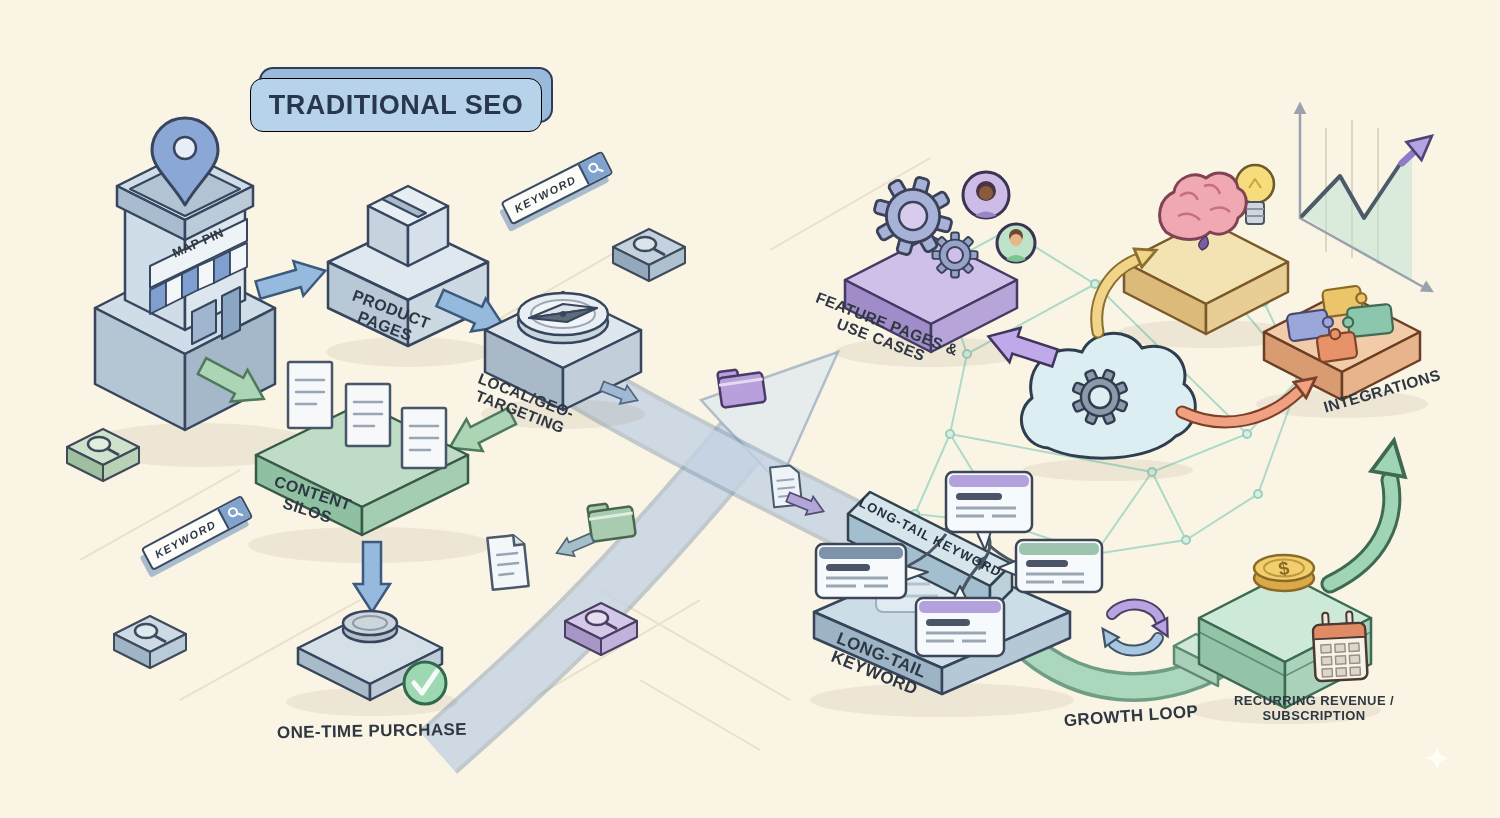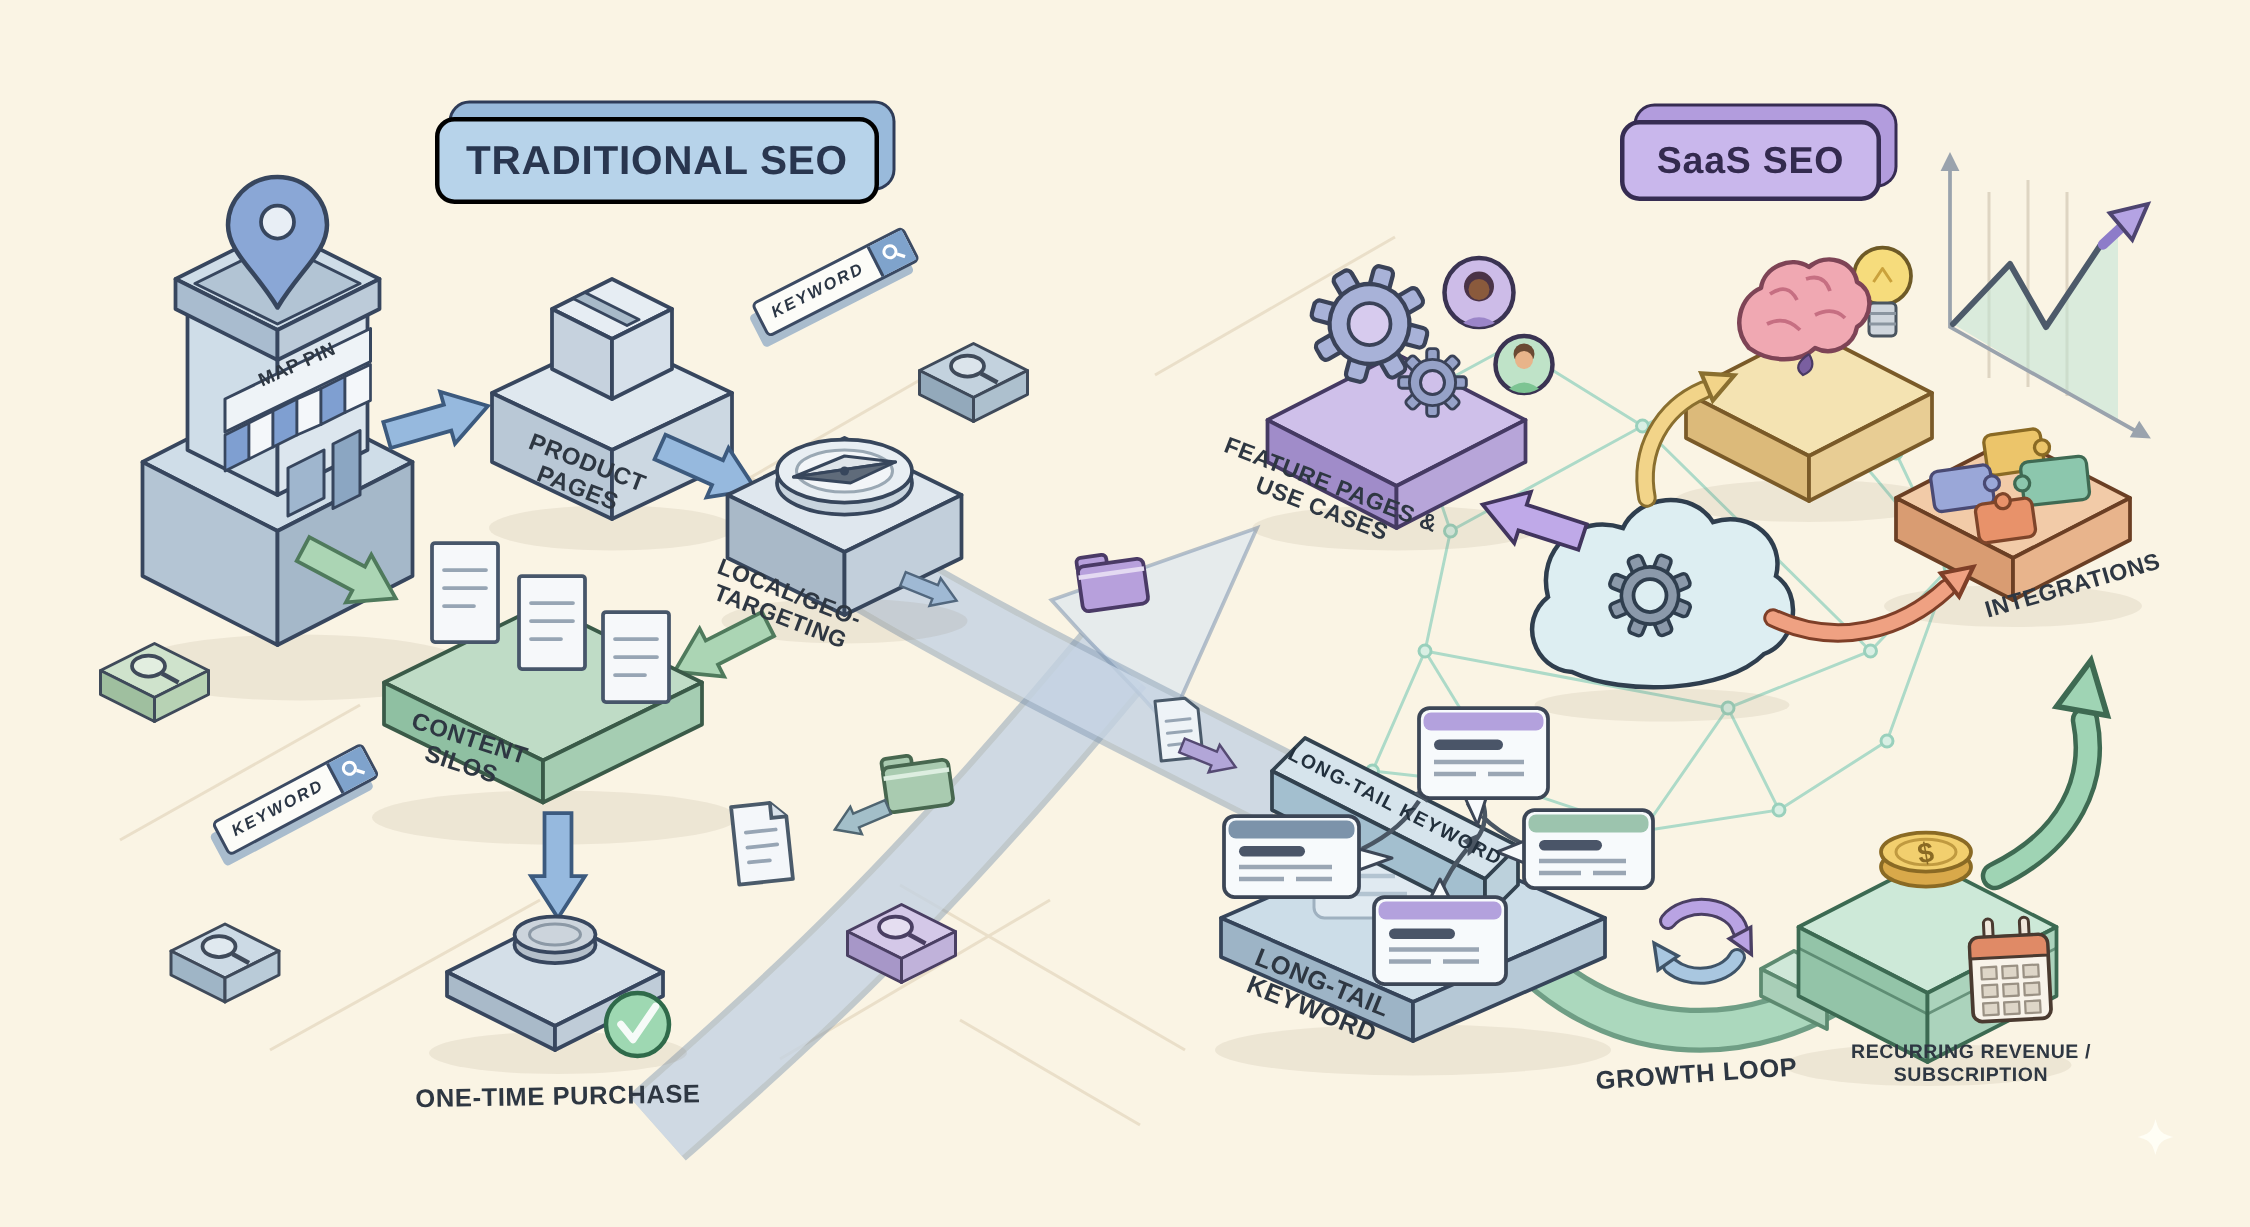--- a/index.html
+++ b/index.html
@@ -2,21 +2,21 @@
 <html><head>
 <meta charset="utf-8">
 <style>
   html,body{margin:0;padding:0;background:#faf4e4;}
   .scene{position:relative;width:1500px;height:818px;overflow:hidden;background:#faf4e4;
          font-family:"Liberation Sans",sans-serif;}
   .scene > svg{position:absolute;left:0;top:0;}
   .lbl{position:absolute;z-index:5;font-weight:bold;color:#2e3742;text-align:center;
        line-height:1.12;letter-spacing:.4px;transform-origin:center;}
   .badge{position:absolute;z-index:6;display:flex;align-items:center;justify-content:center;
-         border-radius:13px;border:3px solid #000000;font-weight:bold;letter-spacing:.5px;margin-left:40px;}
+         border-radius:13px;border:1px solid #000000;font-weight:bold;letter-spacing:.5px;}
   .badge.t{background:#b7d3ea;color:#29364f;box-shadow:10px -10px 0 -1px #99badb,10px -10px 0 1px #2f3c58;}
   .badge.s{background:#c9b7ec;color:#332a4e;border-color:#362c52;
            box-shadow:10px -10px 0 -1px #b29cdd,10px -10px 0 1px #362c52;}
   .kwbar{position:absolute;z-index:5;display:flex;align-items:stretch;background:#fcfcf8;
          border:2.5px solid #3b4a63;border-radius:4px;box-shadow:-6px 6px 0 -1px #a9bccd;}
   .kwtxt{font-style:italic;font-weight:bold;font-size:11px;padding:5px 8px;
          letter-spacing:1.5px;color:#2b3645;}
   .kwbtn{width:24px;background:#7fa3cc;display:flex;align-items:center;justify-content:center;
          border-left:2.5px solid #3b4a63;}
 </style>
@@ -450,23 +450,20 @@
     </g>
   </g>
 </g>
 
 <path d="M1437,746 C1439,754 1441,756 1449,758 C1441,760 1439,762 1437,770 C1435,762 1433,760 1425,758 C1433,756 1435,754 1437,746 Z" fill="#fffef6" opacity="0.95"></path>
 </svg>
 
 <div class="badge t" style="left:250px;top:78px;width:290px;height:52px;font-size:27px;">
   <span>TRADITIONAL SEO</span>
 </div>
-<div class="badge s" style="left:1040px;top:80px;width:168px;height:48px;font-size:25px;">
-  <span>SaaS SEO</span>
-</div>
 
 <div class="kwbar" style="left:500px;top:175px;transform:rotate(-27deg);">
   <span class="kwtxt">KEYWORD</span>
   <span class="kwbtn">
         <svg width="14" height="14" viewBox="0 0 14 14">
           <circle cx="5.5" cy="5.5" r="4" fill="none" stroke="#ffffff" stroke-width="2"></circle>
           <line x1="9" y1="9" x2="13" y2="13" stroke="#ffffff" stroke-width="2.2"></line>
         </svg>
       </span>
 </div>

